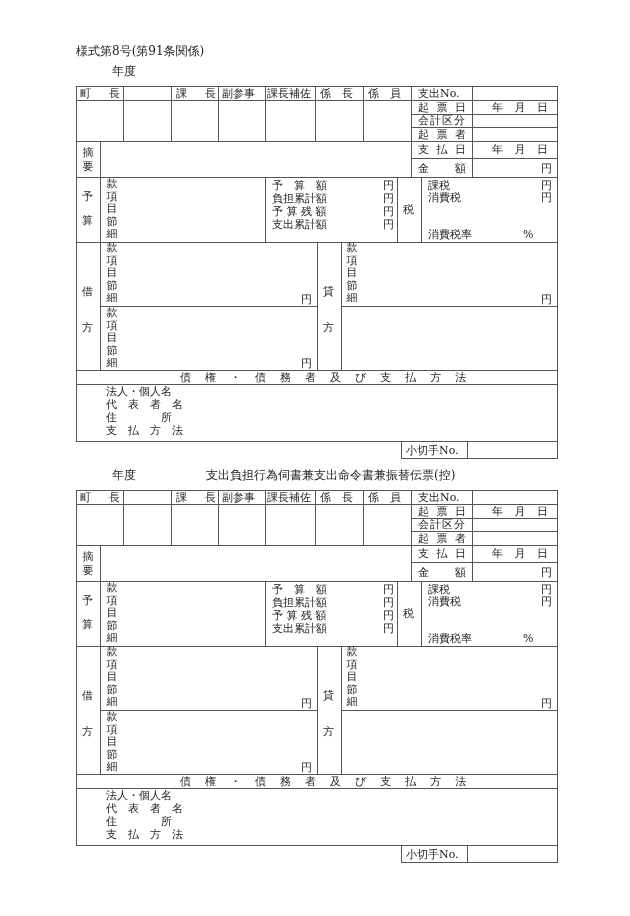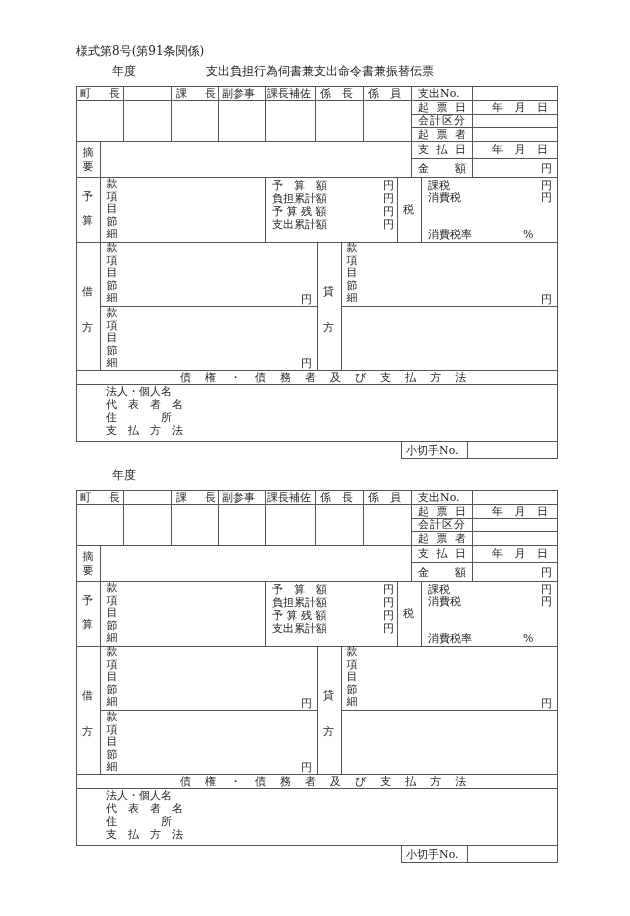--- a/index.html
+++ b/index.html
@@ -17,21 +17,20 @@
   .spread { display:flex; justify-content:space-between; }
 </style>
 </head>
 <body>
 
 <div class="t" style="left:76px;top:45px;font-size:12px;">様式第8号(第91条関係)</div>
 
 <div id="copy-template" class="copy" style="top:0px;">
 
   <div class="t" style="left:112px;top:65px;font-size:12px;">年度</div>
-  <div class="t" style="left:206px;top:65px;font-size:12px;">支出負担行為伺書兼支出命令書兼振替伝票</div>
 
   <div class="bx" style="left:76px;top:86px;width:482px;height:356px;"></div>
 
   <div class="ln h" style="left:76px;top:100px;width:335px;"></div>
 
   <div class="ln v" style="left:123px;top:86px;height:55px;"></div>
   <div class="ln v" style="left:171px;top:86px;height:55px;"></div>
   <div class="ln v" style="left:218px;top:86px;height:55px;"></div>
   <div class="ln v" style="left:265px;top:86px;height:55px;"></div>
   <div class="ln v" style="left:315px;top:86px;height:55px;"></div>
@@ -216,20 +215,21 @@
   <div class="field" style="left:180px;top:385px;width:377px;height:56px;"></div>
 
   <div class="bx" style="left:401px;top:441px;width:157px;height:18px;"></div>
   <div class="ln v" style="left:467px;top:441px;height:18px;"></div>
   <div class="t" style="left:406px;top:444px;">小切手No.</div>
   <div class="field" style="left:468px;top:442px;width:89px;height:16px;"></div>
 </div>
 <div id="copy-2" class="copy" style="top: 404px;">
 
   <div class="t" style="left:112px;top:65px;font-size:12px;">年度</div>
+  <div class="t" style="left:206px;top:65px;font-size:12px;">支出負担行為伺書兼支出命令書兼振替伝票(控)</div>
 
   <div class="bx" style="left:76px;top:86px;width:482px;height:356px;"></div>
 
   <div class="ln h" style="left:76px;top:100px;width:335px;"></div>
 
   <div class="ln v" style="left:123px;top:86px;height:55px;"></div>
   <div class="ln v" style="left:171px;top:86px;height:55px;"></div>
   <div class="ln v" style="left:218px;top:86px;height:55px;"></div>
   <div class="ln v" style="left:265px;top:86px;height:55px;"></div>
   <div class="ln v" style="left:315px;top:86px;height:55px;"></div>

